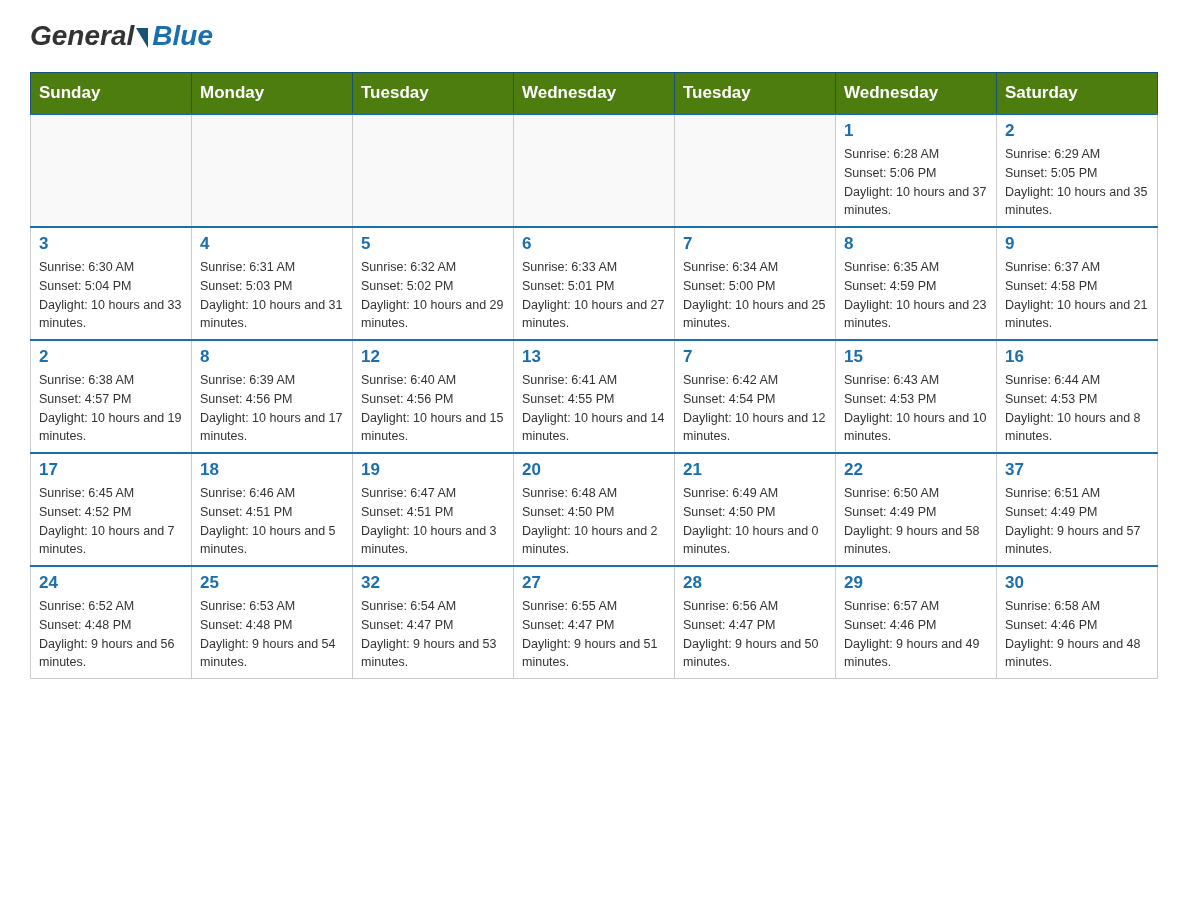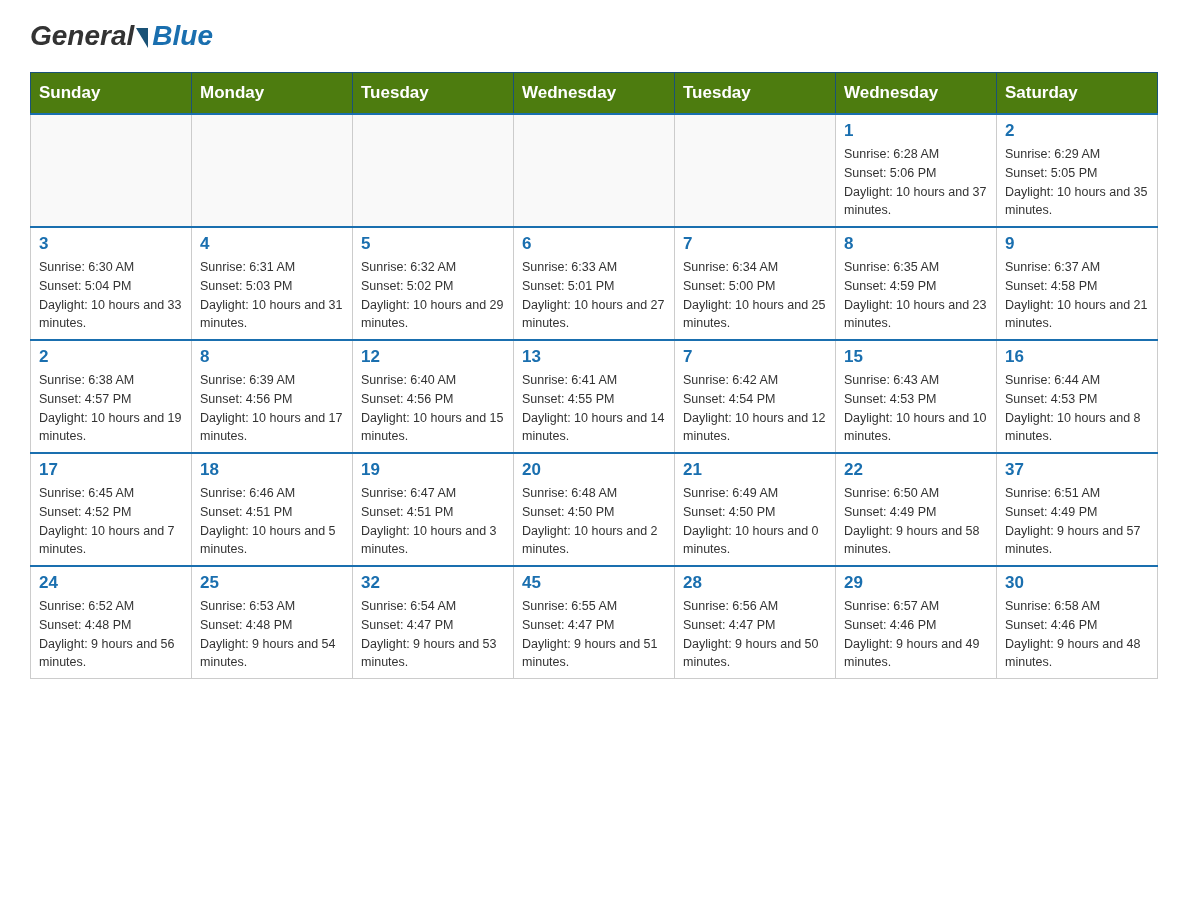--- a/index.html
+++ b/index.html
@@ -239,21 +239,21 @@
         </td>
         <td>
           <div class="day-number">25</div>
           <div class="day-info">Sunrise: 6:53 AM<br>Sunset: 4:48 PM<br>Daylight: 9 hours and 54 minutes.</div>
         </td>
         <td>
           <div class="day-number">32</div>
           <div class="day-info">Sunrise: 6:54 AM<br>Sunset: 4:47 PM<br>Daylight: 9 hours and 53 minutes.</div>
         </td>
         <td>
-          <div class="day-number">45</div>
+          <div class="day-number">27</div>
           <div class="day-info">Sunrise: 6:55 AM<br>Sunset: 4:47 PM<br>Daylight: 9 hours and 51 minutes.</div>
         </td>
         <td>
           <div class="day-number">28</div>
           <div class="day-info">Sunrise: 6:56 AM<br>Sunset: 4:47 PM<br>Daylight: 9 hours and 50 minutes.</div>
         </td>
         <td>
           <div class="day-number">29</div>
           <div class="day-info">Sunrise: 6:57 AM<br>Sunset: 4:46 PM<br>Daylight: 9 hours and 49 minutes.</div>
         </td>

